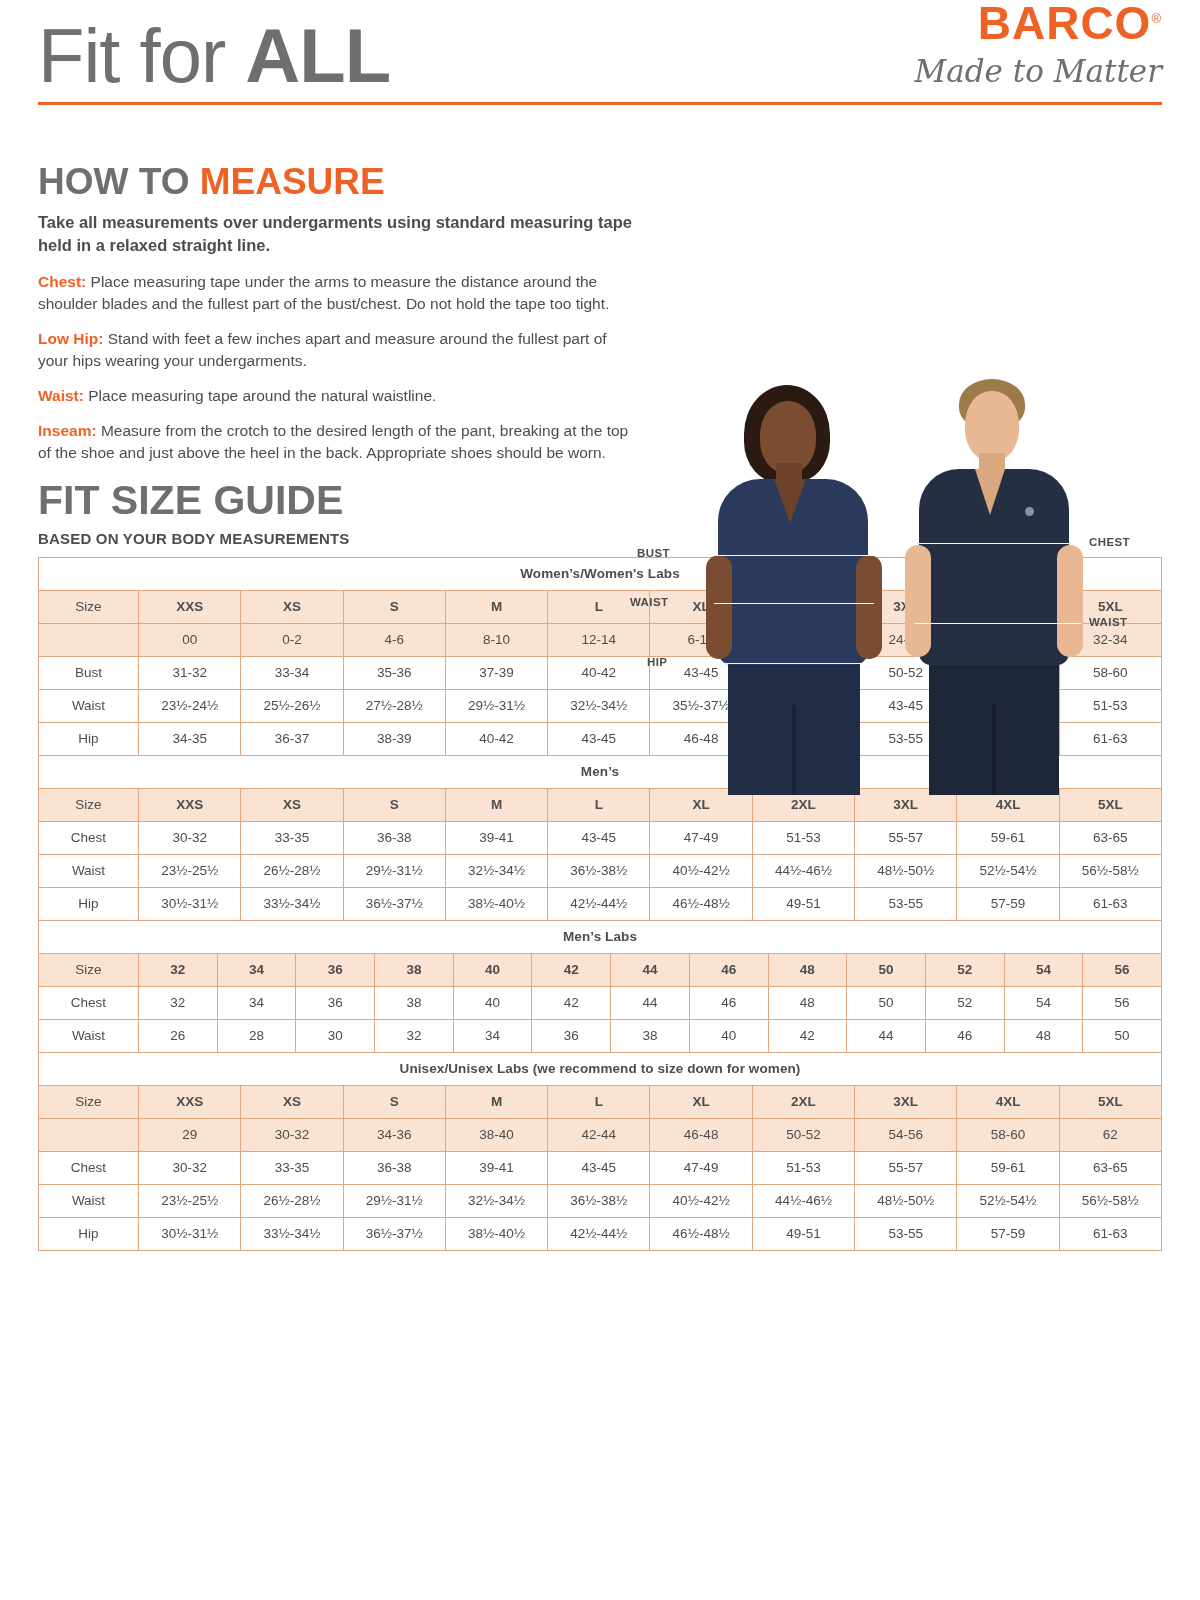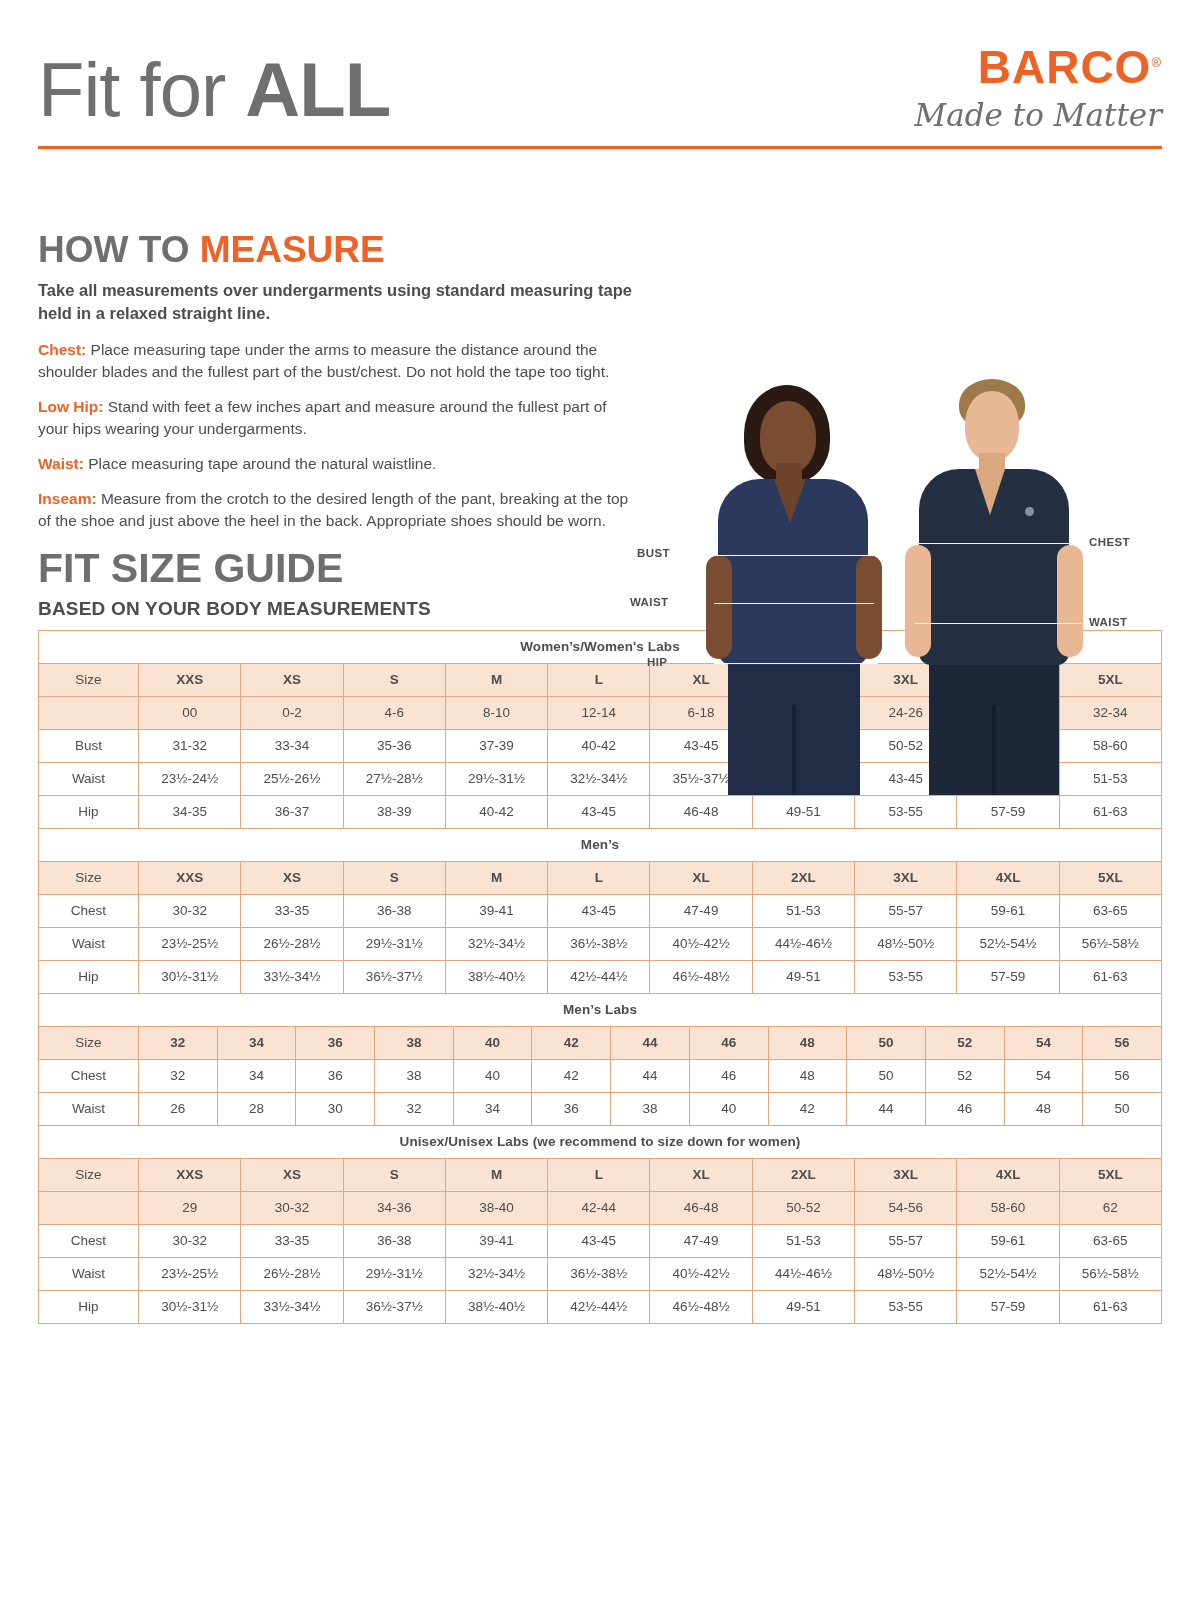--- a/index.html
+++ b/index.html
@@ -19,23 +19,22 @@
     position: relative;
     width: 1200px;
     height: 1600px;
     box-sizing: border-box;
     padding: 0 38px;
   }
 
   
   .header {
     display: flex;
-    align-items: center;
+    align-items: flex-end;
     justify-content: space-between;
-    padding-top: 44px;
   }
   .headline {
     font-size: 76px;
     line-height: 0.95;
     color: #6f6f6f;
     font-weight: 400;
     letter-spacing: -1px;
     white-space: nowrap;
   }
   .headline b {
@@ -72,21 +71,21 @@
     height: 3px;
     background: #ef6225;
     margin-top: 10px;
   }
 
   
   .how-title {
     font-size: 37px;
     font-weight: 700;
     color: #6f6f6f;
-    margin-top: 80px;
+    margin-top: 56px;
     letter-spacing: 0px;
   }
   .how-title span {
     color: #ef6225;
   }
   .measure-col {
     width: 600px;
     margin-top: 8px;
   }
   .lede {
@@ -157,21 +156,21 @@
     opacity: 0.95;
   }
 
   
   .fsg-title {
     font-size: 41px;
     font-weight: 700;
     color: #6f6f6f;
   }
   .fsg-sub {
-    font-size: 19px;
+    font-size: 15px;
     font-weight: 700;
     color: #4d4d4d;
     margin-top: 6px;
     margin-bottom: 10px;
     letter-spacing: 0.2px;
   }
 
   table.sz {
     width: 100%;
     border-collapse: collapse;

